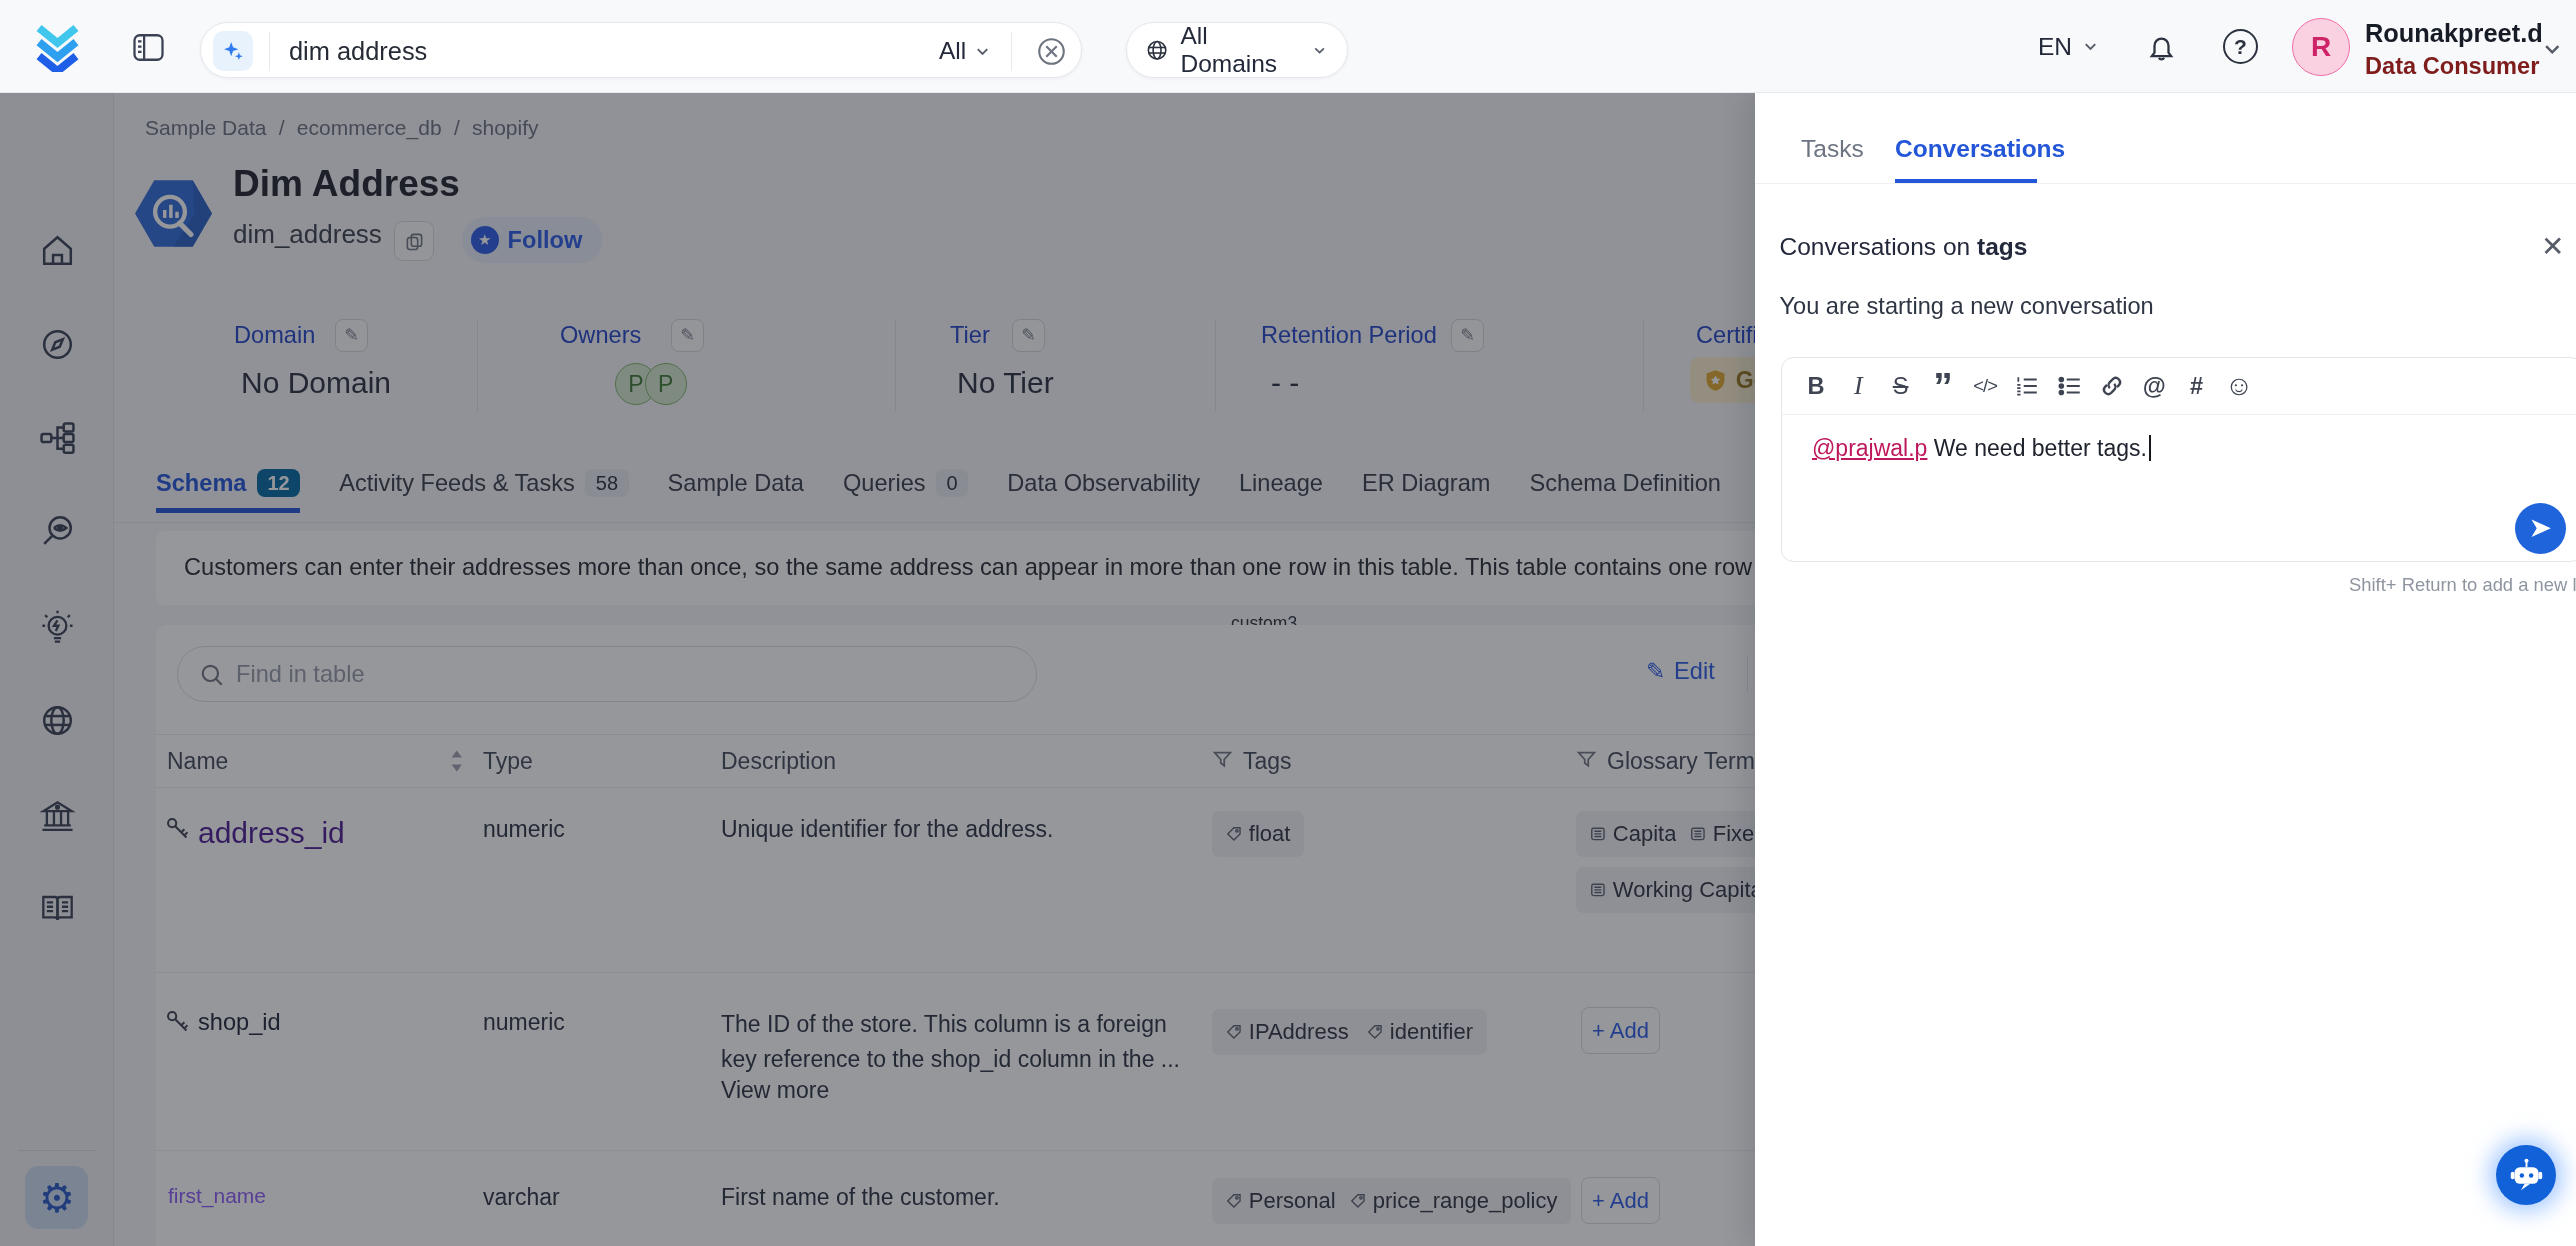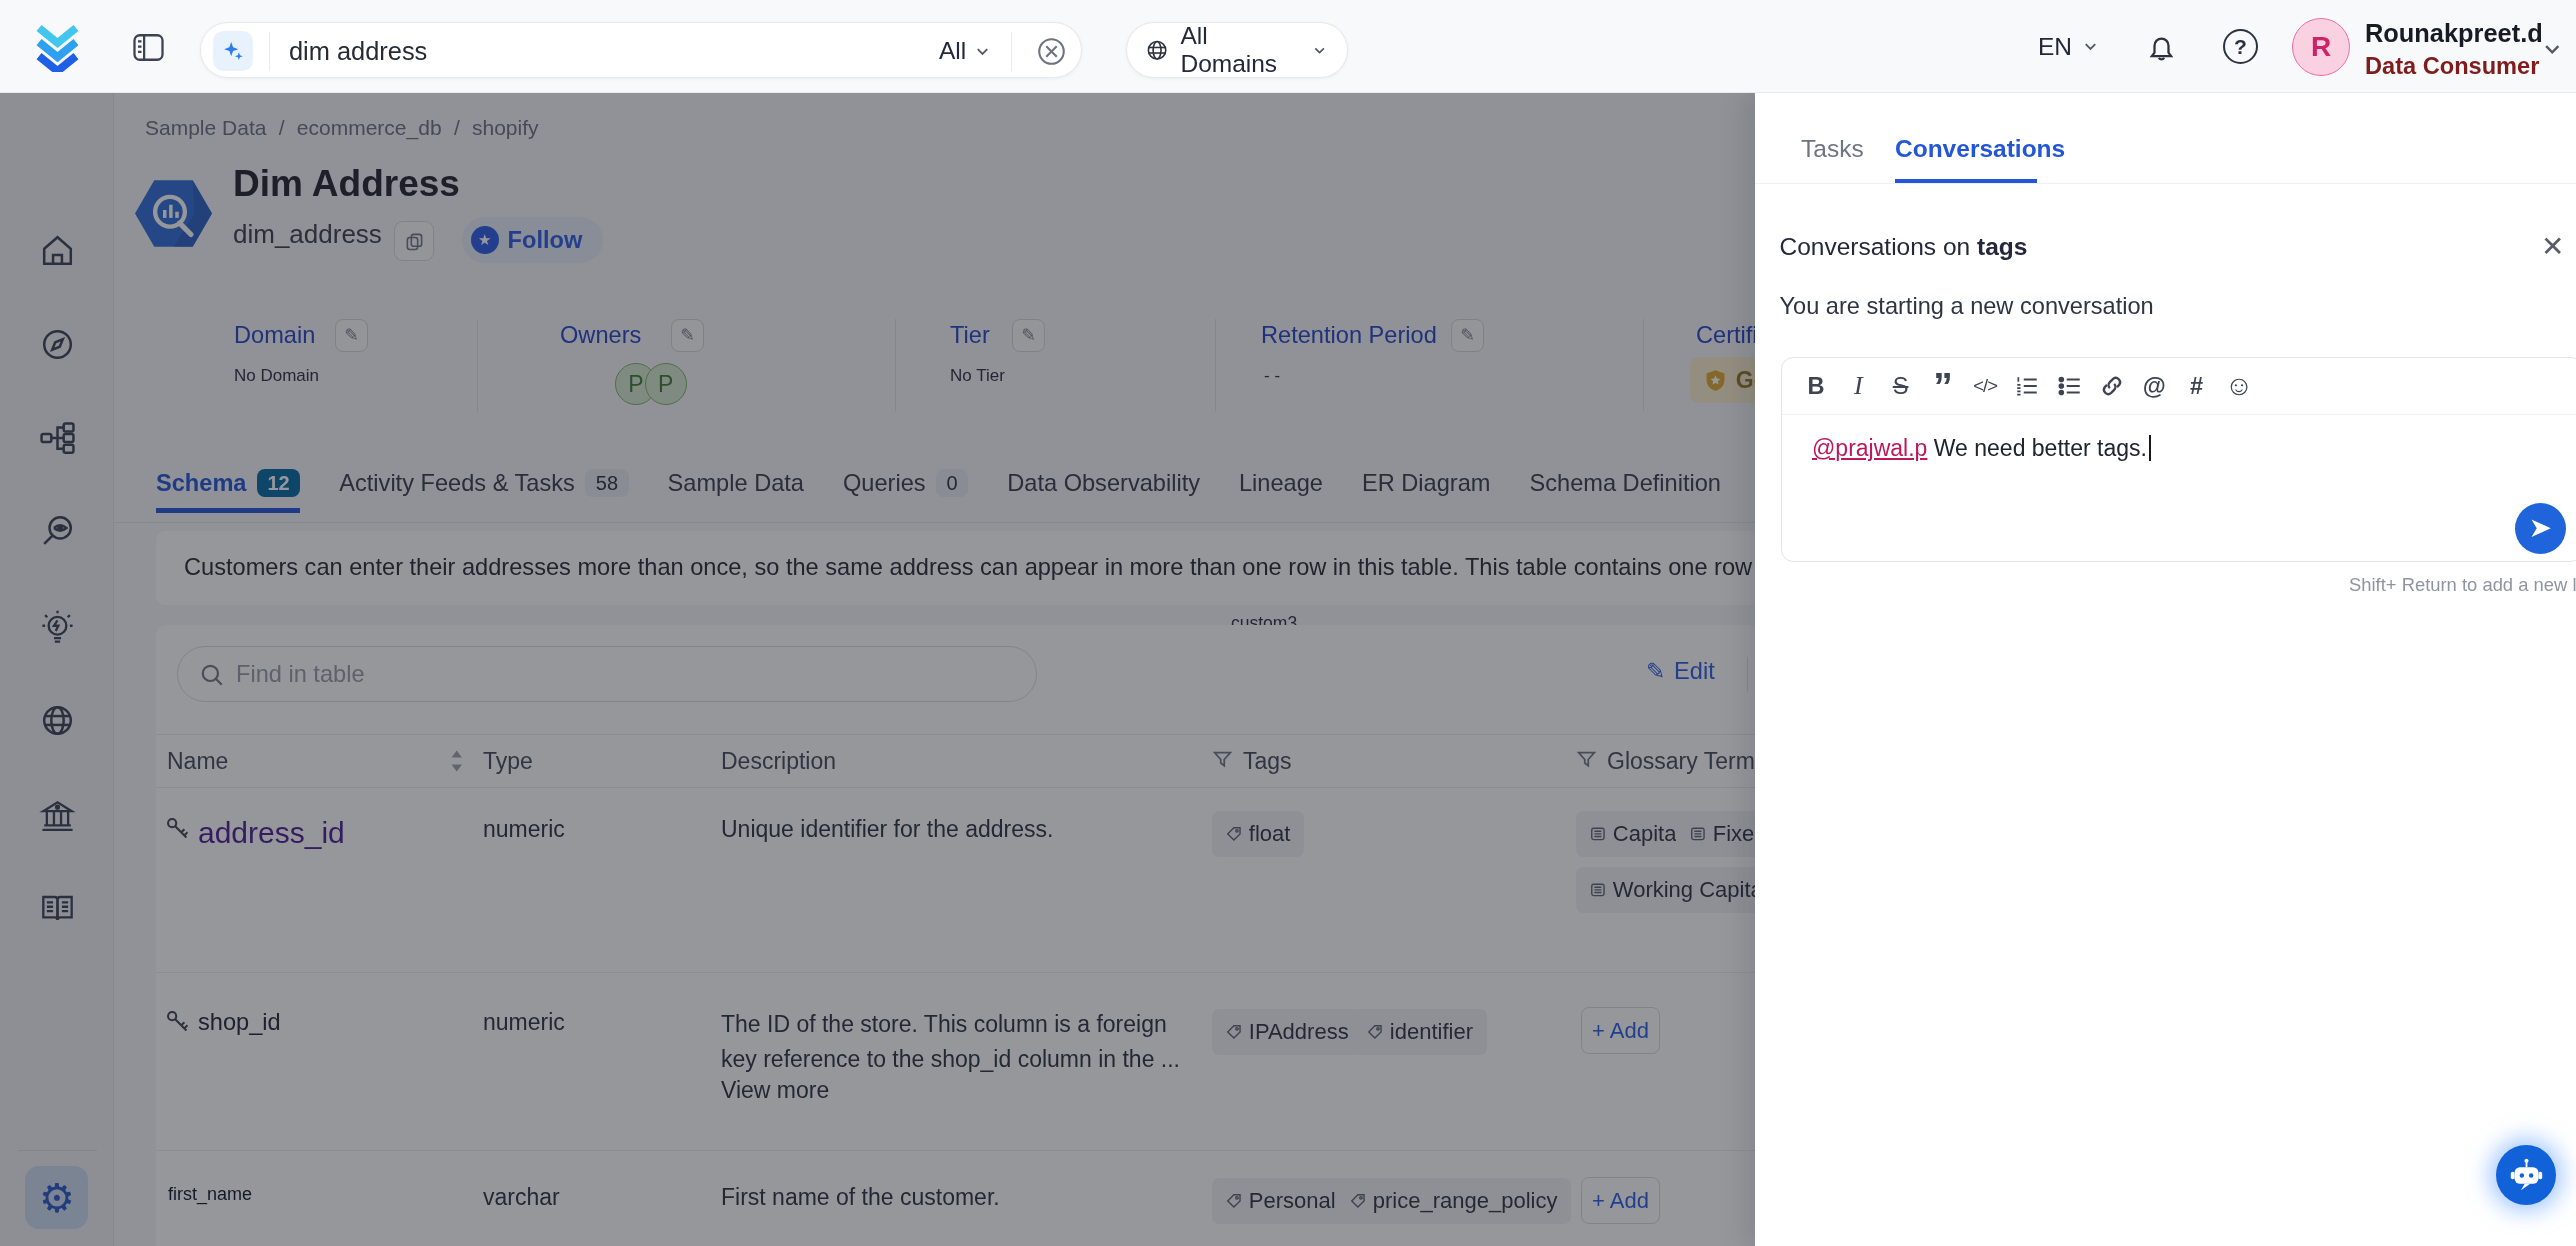--- a/index.html
+++ b/index.html
@@ -16,21 +16,21 @@
 
   
   #sidebar { position:absolute; left:0; top:93px; width:114px; height:1154px; background:#eef0f4; border-right:0.9px solid #e2e4e9; z-index:1; }
   .side-ic { position:absolute; left:38px; width:39px; height:39px; color:#3a4254; }
 
   
   #main { position:absolute; left:114px; top:93px; width:2462px; height:1154px; z-index:1; }
   .card { background:#fff; border-radius:8.8px; }
   .blue { color:#2b5ce6; }
   .metalabel { font-size:23.6px; color:#2446c8; font-weight:500; }
-  .metaval { font-size:17px; color:#2a3040; }
+  .metaval { font-size:30px; color:#2a3040;margin-left:7px; }
   .editbox { position:absolute; width:33px; height:33px; border:0.9px solid #d4d7dd; border-radius:7.9px; background:#fbfbfc; color:#7c828d; font-size:17.5px; display:flex; align-items:center; justify-content:center; }
   .vdiv { position:absolute; width:0.9px; background:#dfe1e6; }
   .tab { font-size:23.6px; color:#363d4b; padding-bottom:15.8px; display:flex; align-items:center; gap:10.5px; white-space:nowrap; }
   .tab.active { color:#2456d8; font-weight:700; border-bottom:5.3px solid #2456d8; padding-bottom:10.5px; }
   .badge { font-size:20px; padding:2.6px 10.5px; border-radius:7.9px; background:#e8eaef; color:#2c3240; font-weight:400; }
   .badge.bluebg { background:#0369a1; color:#fff; font-weight:700; }
   .chip { position:absolute; display:inline-flex; align-items:center; gap:7px; height:46px; padding:0 14px; background:#f2f3f6; border-radius:7px; font-size:22px; color:#2e3442; white-space:nowrap; }
   .chip svg { color:#5b6270; }
   .addbtn { position:absolute; width:79px; height:47px; border:0.9px solid #d8dbe0; border-radius:7.9px; background:#fff; color:#2b5ce6; font-size:22px; display:flex; align-items:center; justify-content:center; }
   .colhead { position:absolute; font-size:23px; color:#444b5c; }
@@ -417,21 +417,21 @@
             <path d="M2 9 L9 2 H16 V9 L9 16 Z"></path>
             <circle cx="12.5" cy="5.5" r="1.4"></circle>
           </svg>
         <span>identifier</span>
       </div>
       <div class="addbtn" style="left:1467px;top:914px;">+ Add</div>
     </div>
     <div class="hrow" style="left:42px;top:1057px;"></div>
 
     <div>
-      <div class="cell" style="left:54px;top:1091px;color:#0f172a;font-size:18px;">first_name</div>
+      <div class="cell" style="left:54px;top:1091px;color:#8b5cf6;font-size:21px;">first_name</div>
       <div class="cell" style="left:369px;top:1091px;">varchar</div>
       <div class="cell" style="left:607px;top:1091px;width:473px;">First name of the customer.</div>
       <div class="chip" style="left:1098px;top:1085px;">
         <svg width="15.8" height="15.8" viewBox="0 0 18 18" fill="none" stroke="currentColor" stroke-width="1.6">
             <path d="M2 9 L9 2 H16 V9 L9 16 Z"></path>
             <circle cx="12.5" cy="5.5" r="1.4"></circle>
           </svg>
         <span>Personal</span>
       </div>
       <div class="chip" style="left:1222px;top:1085px;">

